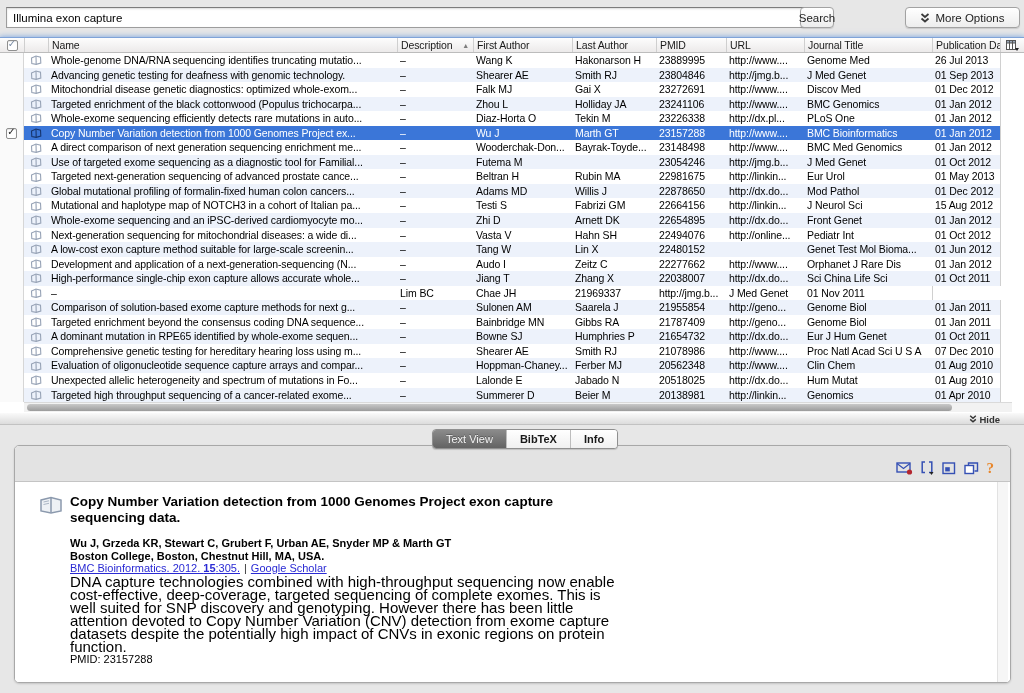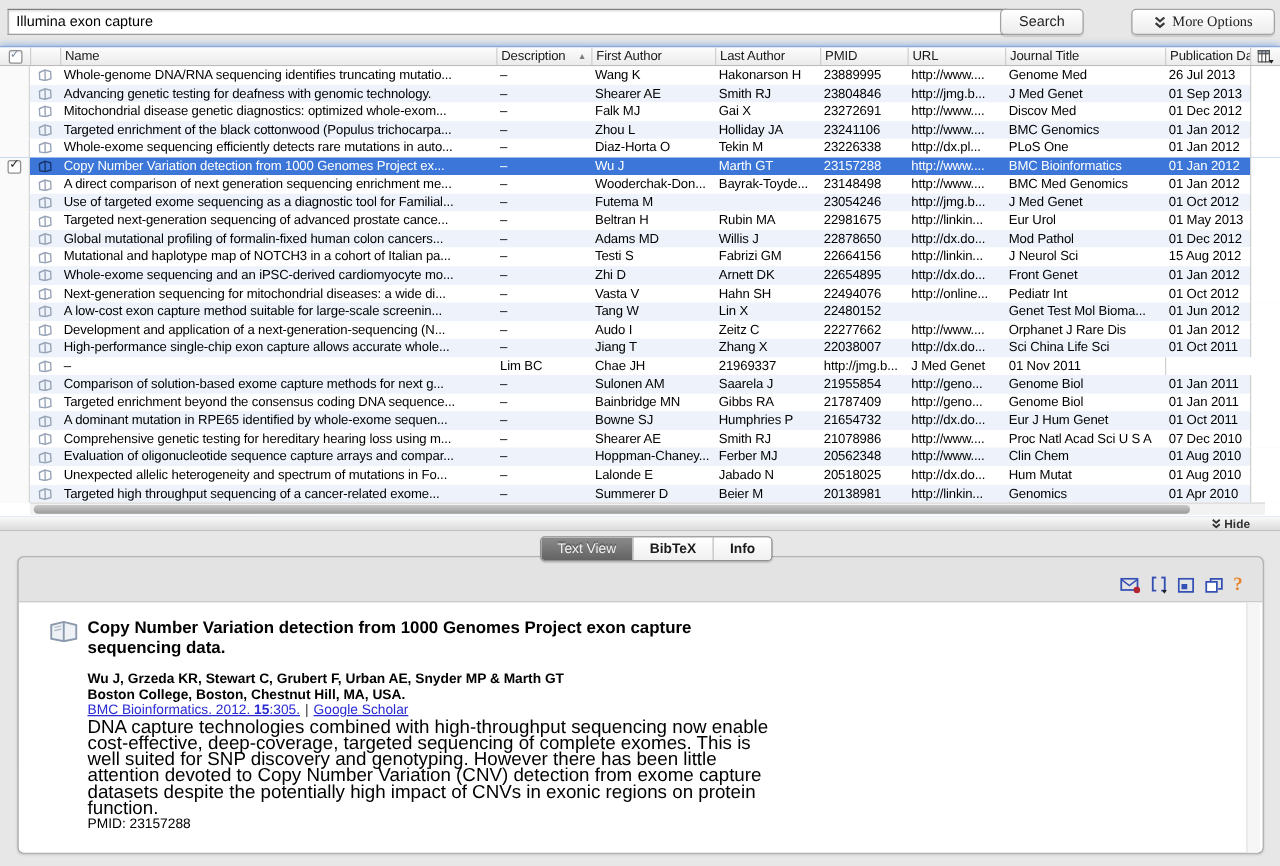--- a/index.html
+++ b/index.html
@@ -3,22 +3,22 @@
 <meta charset="utf-8">
 <style>
   * { margin:0; padding:0; box-sizing:border-box; }
   html,body { width:1024px; height:693px; overflow:hidden; }
   body { font-family:"Liberation Sans","DejaVu Sans",sans-serif; background:#e7e7e7; position:relative; }
 
   
   .topbar { position:absolute; left:0; top:0; width:1024px; height:38px; background:#e7e7e7; }
   .search-input { position:absolute; left:6px; top:7px; width:800px; height:21px; border:1px solid #9d9d9d; border-top-color:#7c7c7c; background:#fff; font-family:inherit; font-size:11.5px; padding:0 6px; color:#000; box-shadow:inset 0 1px 2px rgba(0,0,0,.15); }
   .mac-btn { position:absolute; top:7px; height:21px; border:1px solid #a2a2a2; border-radius:4px; background:linear-gradient(#ffffff,#ededed); font-family:inherit; font-size:11.5px; color:#222; box-shadow:0 1px 1px rgba(0,0,0,.12); display:flex; align-items:center; justify-content:center; gap:5px; cursor:default; }
-  .btn-search { left:800px; width:67px; }
-  .btn-more { left:905px; width:115px;font-family:Liberation Serif, serif; }
+  .btn-search { left:800px; width:34px; }
+  .btn-more { left:905px; width:115px; }
   .chev2 { width:10px; height:10px; }
 
   
   .table { position:absolute; left:0; top:38px; width:1024px; height:375px; background:#fff; box-shadow:0 0 0 1px #7fa3d8, 0 0 6px 1px rgba(92,146,219,.85); font-size:10.5px; letter-spacing:-0.1px; }
   .thead { display:grid; grid-template-columns:24px 24px 349px 76px 99px 84px 70px 78px 128px 68px 24px; height:15px; background:linear-gradient(#fdfdfd,#eceaea); border-bottom:1px solid #bcbcbc; }
   .th { border-left:1px solid #cfcfcf; padding:0 3px; display:flex; align-items:center; white-space:nowrap; overflow:hidden; color:#1a1a1a; }
   .th:first-child { border-left:none; }
   .sort-arrow { margin-left:auto; font-size:7px; color:#7d7d7d; padding-right:1px; }
   .hdr-checkbox { margin:0 auto; }
 

